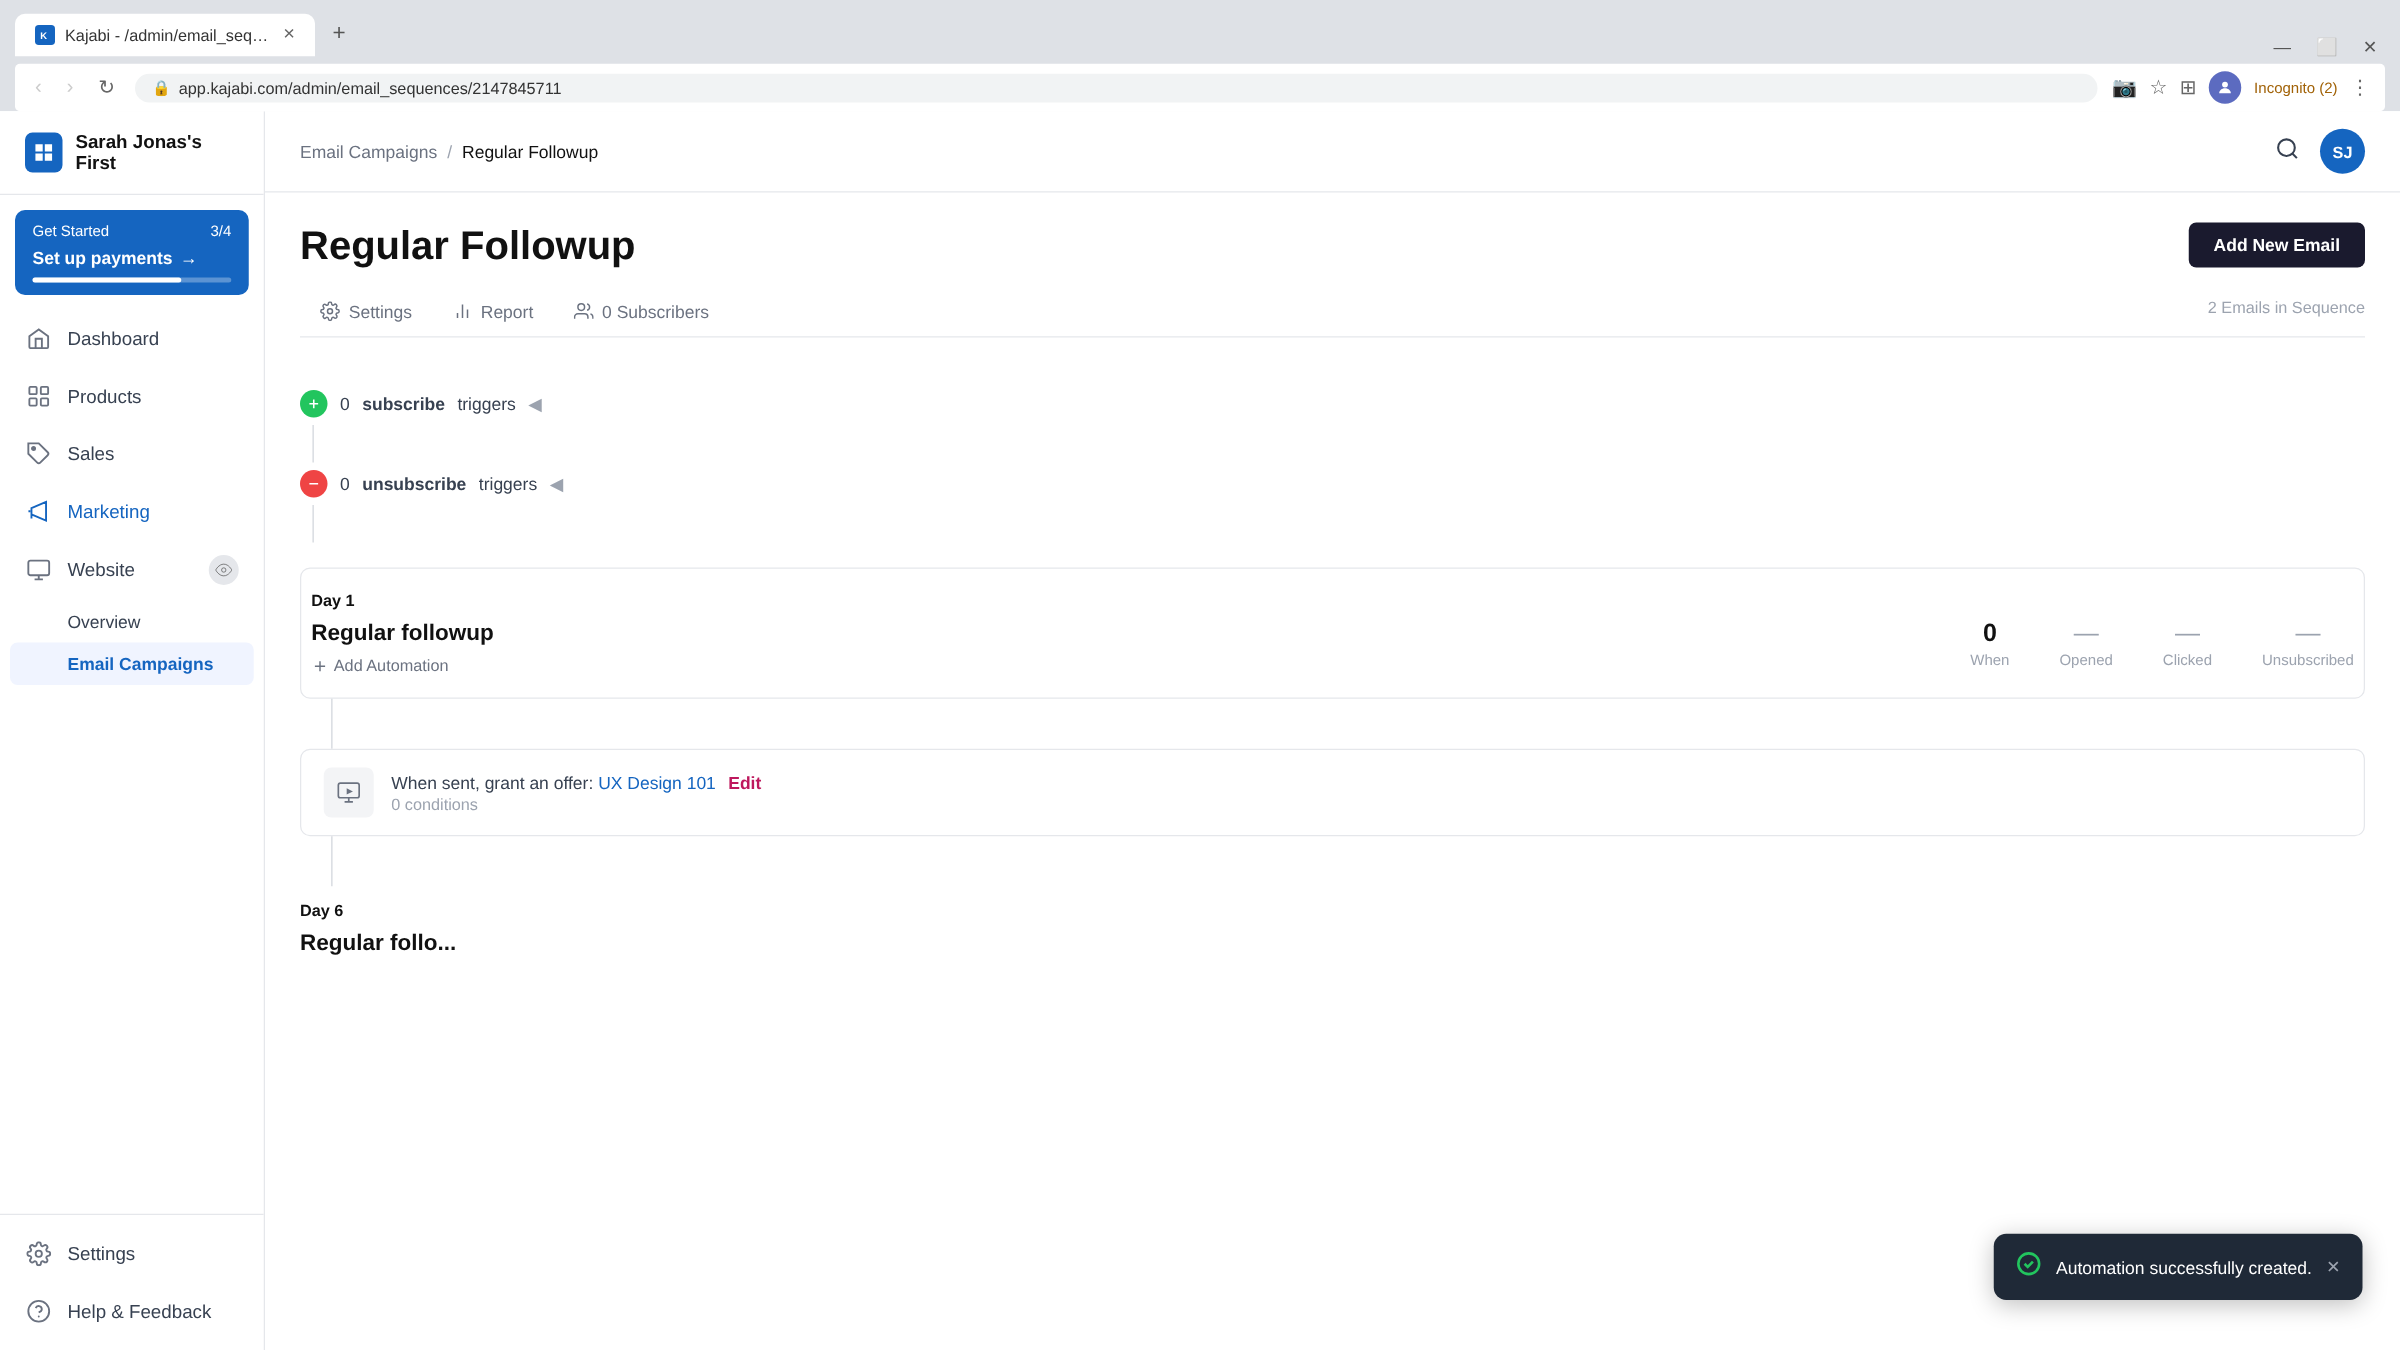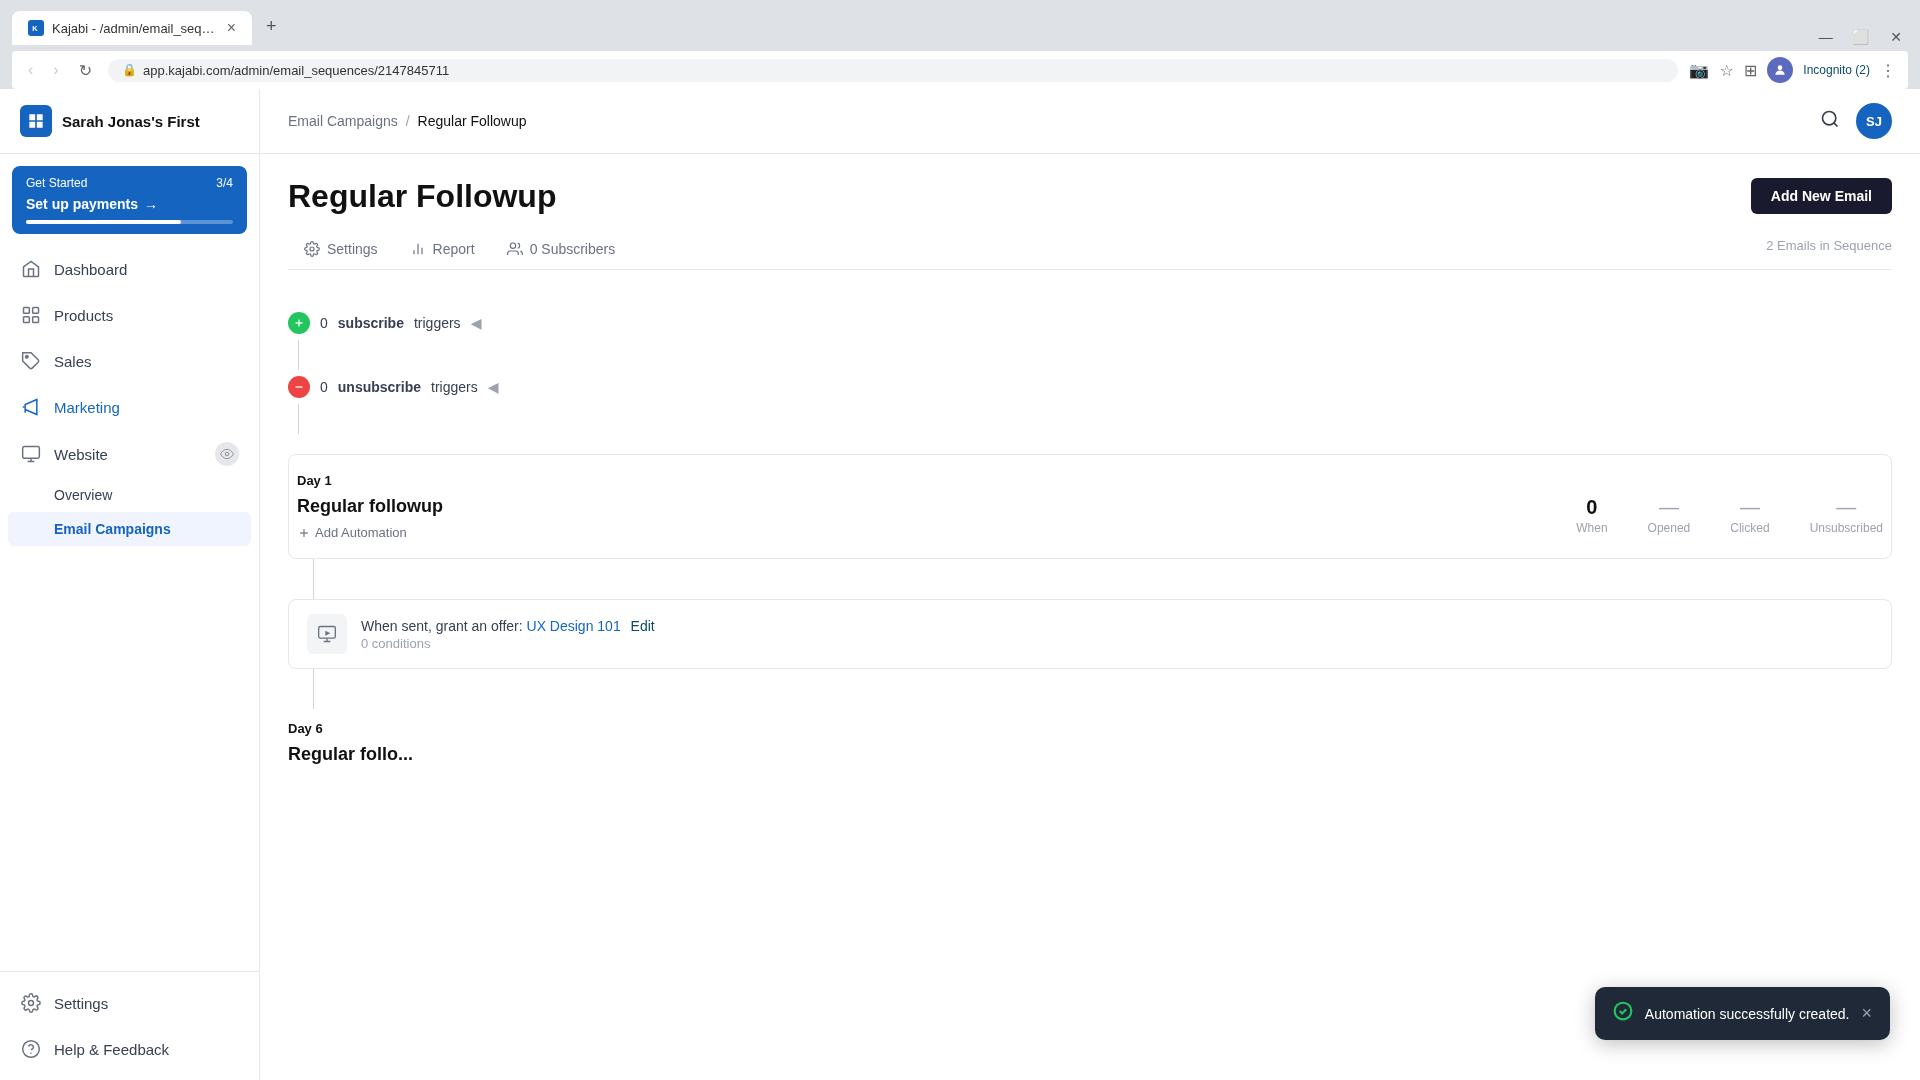--- a/index.html
+++ b/index.html
@@ -15,29 +15,29 @@
     .browser-tab .tab-close { color: #666; font-size: 16px; cursor: pointer; }
     .browser-tab-new { background: transparent; border-radius: 8px 8px 0 0; padding: 8px 12px; font-size: 18px; color: #555; cursor: pointer; }
     .browser-toolbar { background: #fff; border-radius: 4px; display: flex; align-items: center; padding: 6px 12px; gap: 12px; margin-bottom: 0; }
     .browser-nav-btn { color: #666; font-size: 16px; cursor: pointer; padding: 2px 4px; }
     .browser-nav-btn.disabled { color: #ccc; }
     .address-bar { flex: 1; background: #f1f3f4; border-radius: 20px; padding: 4px 14px; font-size: 13px; color: #333; display: flex; align-items: center; gap: 6px; }
     .address-bar .lock-icon { color: #555; font-size: 12px; }
     .browser-actions { display: flex; gap: 10px; align-items: center; }
     .browser-action-icon { color: #666; font-size: 16px; cursor: pointer; }
     .profile-btn { background: #5c6bc0; color: white; border-radius: 50%; width: 26px; height: 26px; display: flex; align-items: center; justify-content: center; font-size: 11px; font-weight: 600; }
-    .incognito-text { font-size: 12px; color: #0c4a6e; }
+    .incognito-text { font-size: 12px; color: #a16207; }
     .win-controls { display: flex; gap: 8px; align-items: center; margin-left: 8px; }
     .win-btn { font-size: 14px; color: #555; cursor: pointer; padding: 0 6px; }
 
     
     .app { display: flex; flex: 1; overflow: hidden; background: #fff; }
 
     
-    .sidebar { width: 260px; background: #fff; border-right: 1px solid #e5e7eb; display: flex; flex-direction: column; overflow-y: auto; flex-shrink: 0; }
+    .sidebar { width: 212px; background: #fff; border-right: 1px solid #e5e7eb; display: flex; flex-direction: column; overflow-y: auto; flex-shrink: 0; }
     .sidebar-header { padding: 16px 20px; display: flex; align-items: center; gap: 10px; border-bottom: 1px solid #e5e7eb; }
     .sidebar-logo { width: 32px; height: 32px; background: #1565c0; border-radius: 6px; display: flex; align-items: center; justify-content: center; }
     .sidebar-logo svg { width: 20px; height: 20px; fill: white; }
     .sidebar-title { font-size: 15px; font-weight: 600; color: #111; }
 
     .setup-banner { background: #1565c0; color: white; margin: 12px; border-radius: 8px; padding: 10px 14px; cursor: pointer; }
     .setup-banner-top { display: flex; justify-content: space-between; align-items: center; font-size: 12px; margin-bottom: 6px; }
     .setup-banner-title { font-size: 14px; font-weight: 600; display: flex; align-items: center; gap: 6px; }
     .setup-progress { height: 4px; background: rgba(255,255,255,0.3); border-radius: 2px; margin-top: 8px; }
     .setup-progress-fill { height: 100%; background: white; border-radius: 2px; width: 75%; }
@@ -416,21 +416,21 @@
           <svg viewBox="0 0 24 24">
               <rect x="2" y="3" width="20" height="14" rx="2"></rect>
               <path d="M8 21h8M12 17v4"></path>
               <polygon points="10,8 16,11 10,14" fill="#6b7280" stroke="none"></polygon>
             </svg>
         </div>
         <div>
           <div class="automation-text">
             <span>When sent, grant an offer:</span>
             <a href="#">UX Design 101</a>
-            <a href="#" style="color:#0c4a6e;margin-left:6px;text-decoration:none;font-weight:400">Edit</a>
+            <a href="#" style="color:#be185d;margin-left:6px;text-decoration:none;font-weight:700">Edit</a>
           </div>
           <div class="automation-conditions">0 conditions</div>
         </div>
       </div>
 
       <div class="connector-line"></div>
 
       <div style="padding-top:12px">
         <div class="day-label">
           <span>Day</span> <span style="font-weight:700;color:#111">6</span>

